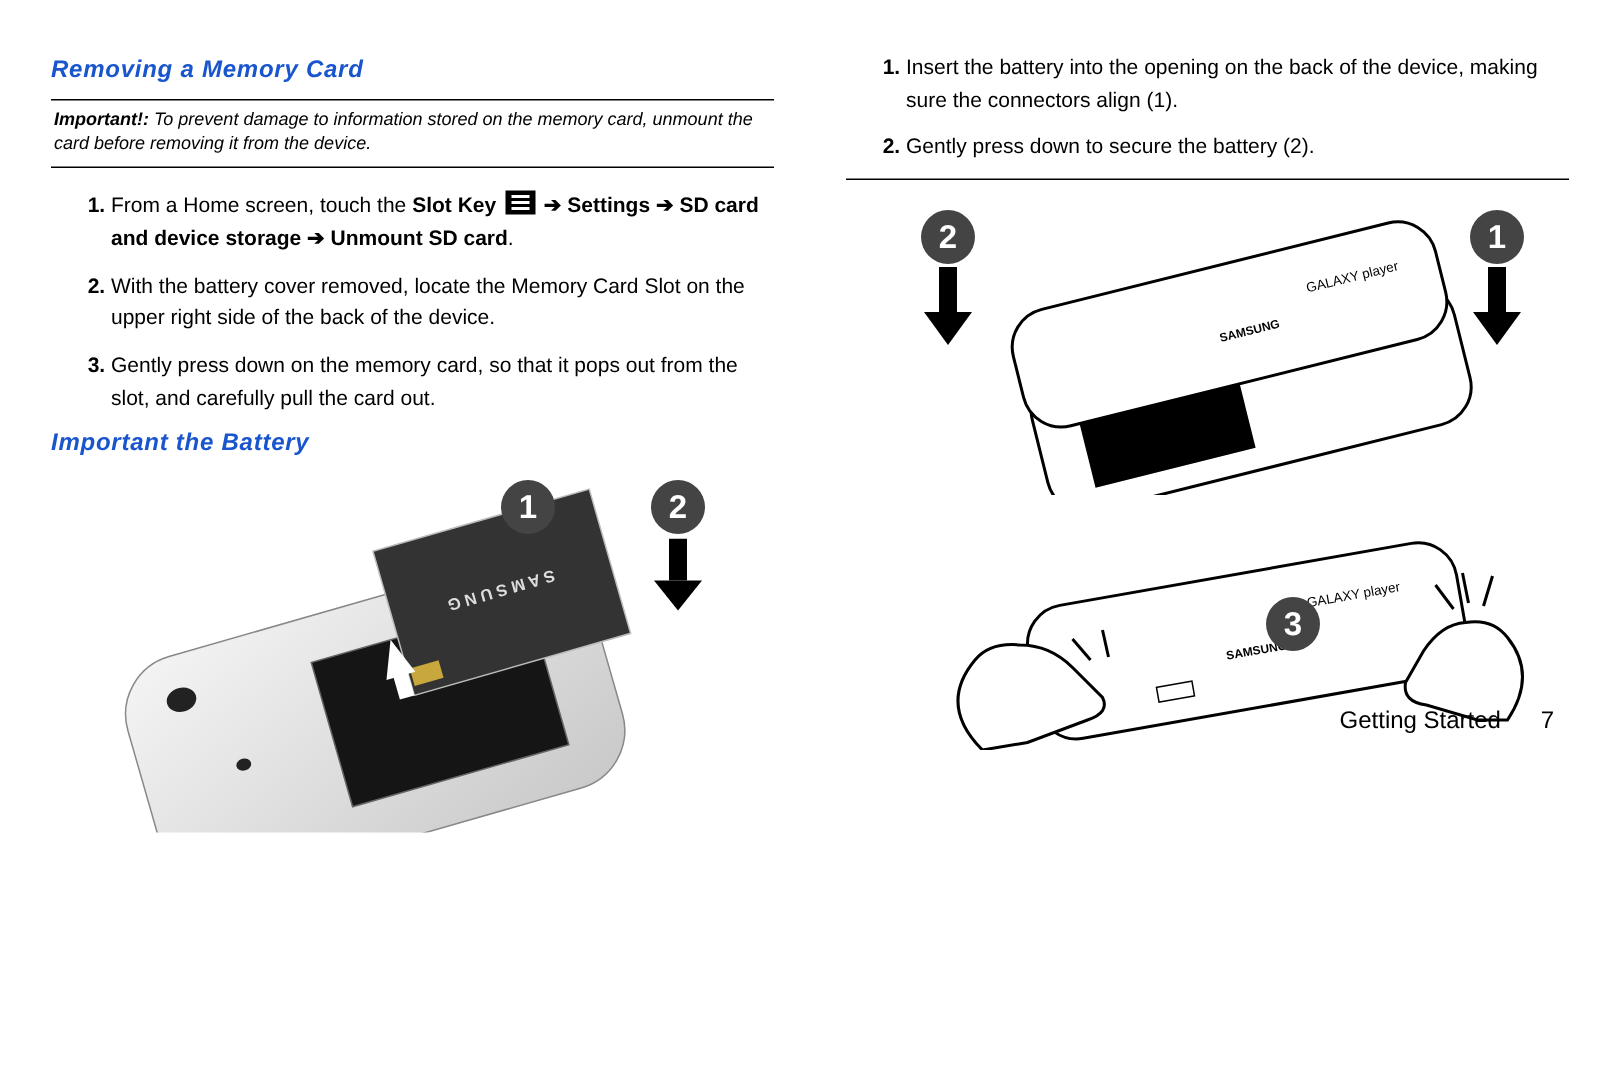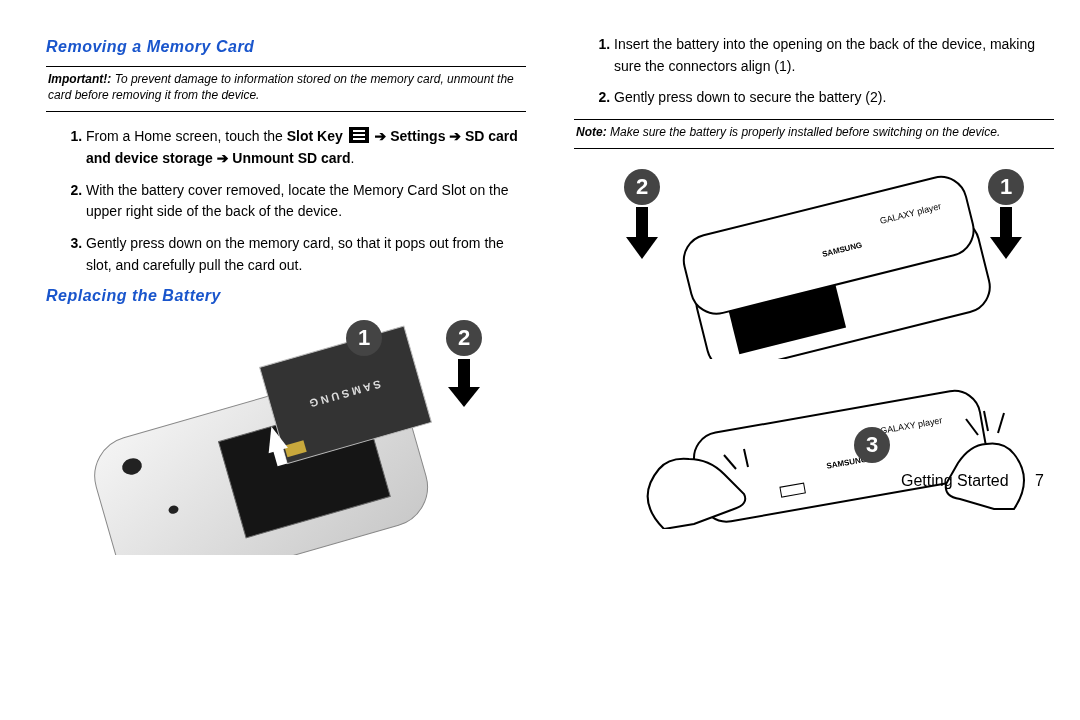--- a/index.html
+++ b/index.html
@@ -10,21 +10,21 @@
     background: #fff;
     font-family: Arial, Helvetica, sans-serif;
     color: #000;
   }
   .page {
     display: flex;
     flex-direction: row;
     width: 1080px;
     height: 524px;
     box-sizing: border-box;
-    padding: 30px 34px 20px 46px;
+    padding: 30px 34px 20px 34px;
   }
   .col {
     flex: 1 1 50%;
     box-sizing: border-box;
     position: relative;
   }
   .col.left {
     padding-right: 24px;
   }
   .col.right {
@@ -139,21 +139,21 @@
         <span class="bold">Settings</span>
         <span class="arrow">➔</span>
         <span class="bold">SD card and device storage</span>
         <span class="arrow">➔</span>
         <span class="bold">Unmount SD card</span><span>.</span>
       </li>
       <li>With the battery cover removed, locate the Memory Card Slot on the upper right side of the back of the device.</li>
       <li>Gently press down on the memory card, so that it pops out from the slot, and carefully pull the card out.</li>
     </ol>
 
-    <div class="heading">Replacing the Battery</div>
+    <div class="heading">Important the Battery</div>
 
     <div class="figure" style="height:240px;">
       <svg width="480" height="240" viewBox="0 0 480 240">
 
         <g transform="rotate(-16 200 150)">
           <rect x="50" y="90" rx="40" ry="40" width="320" height="160" fill="url(#gm)" stroke="#888"></rect>
           <ellipse cx="90" cy="120" rx="10" ry="8" fill="#222"></ellipse>
           <ellipse cx="118" cy="173" rx="5" ry="4" fill="#222"></ellipse>
 
           <rect x="180" y="120" width="150" height="100" fill="#151515" stroke="#666"></rect>
@@ -184,23 +184,20 @@
     </div>
   </div>
 
   <div class="col right">
     <ol class="steps body-text" style="margin-top:4px;">
       <li>Insert the battery into the opening on the back of the device, making sure the connectors align (1).</li>
       <li>Gently press down to secure the battery (2).</li>
     </ol>
 
     <div class="rule-top"></div>
-    <div class="note-box">
-      <span class="label">Note:</span><span> Make sure the battery is properly installed before switching on the device.</span>
-    </div>
 
 
     <div class="figure" style="height:370px; flex-direction:column;">
 
       <svg width="480" height="200" viewBox="0 0 480 200">
         <g transform="rotate(-14 260 120)">
 
           <rect x="120" y="90" rx="26" ry="26" width="290" height="95" fill="#fff" stroke="#000" stroke-width="2"></rect>
           <rect x="150" y="104" width="110" height="66" fill="#000"></rect>
 

